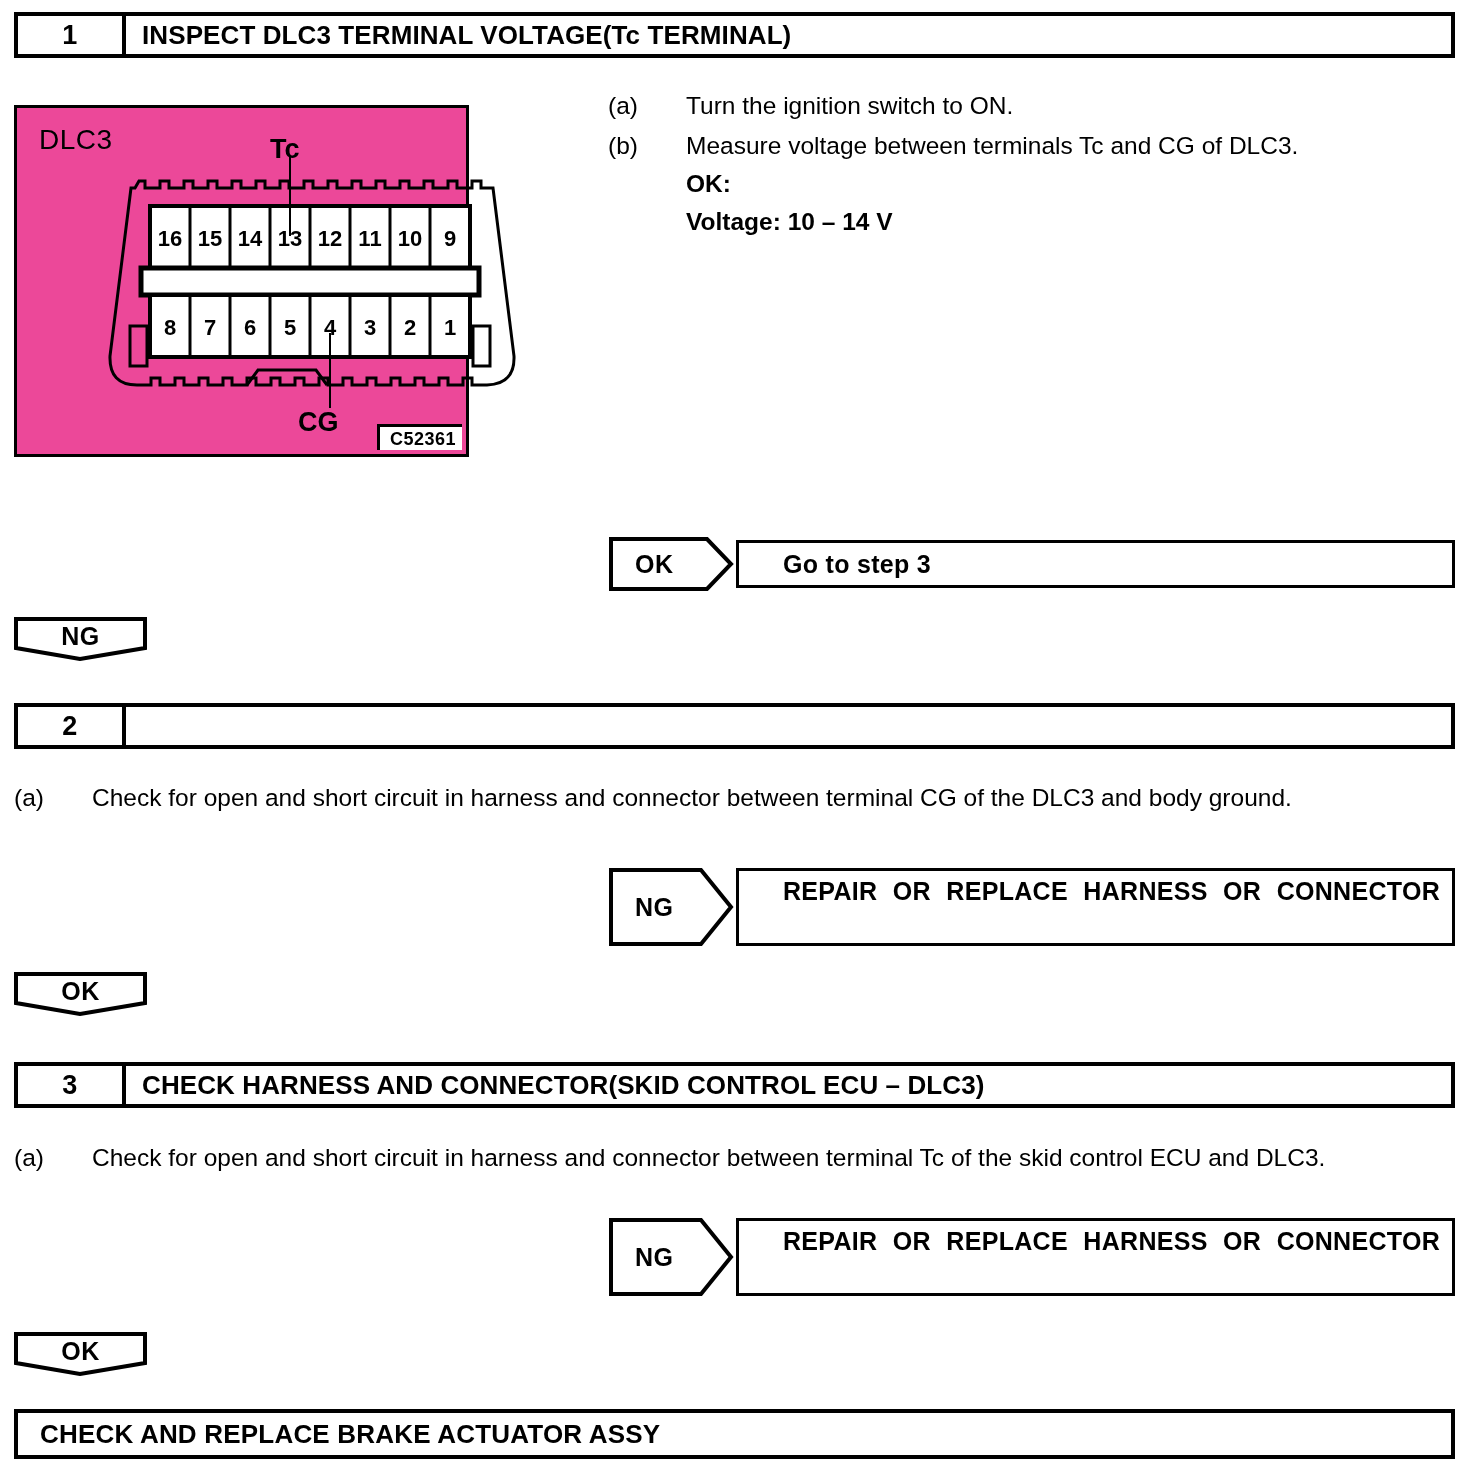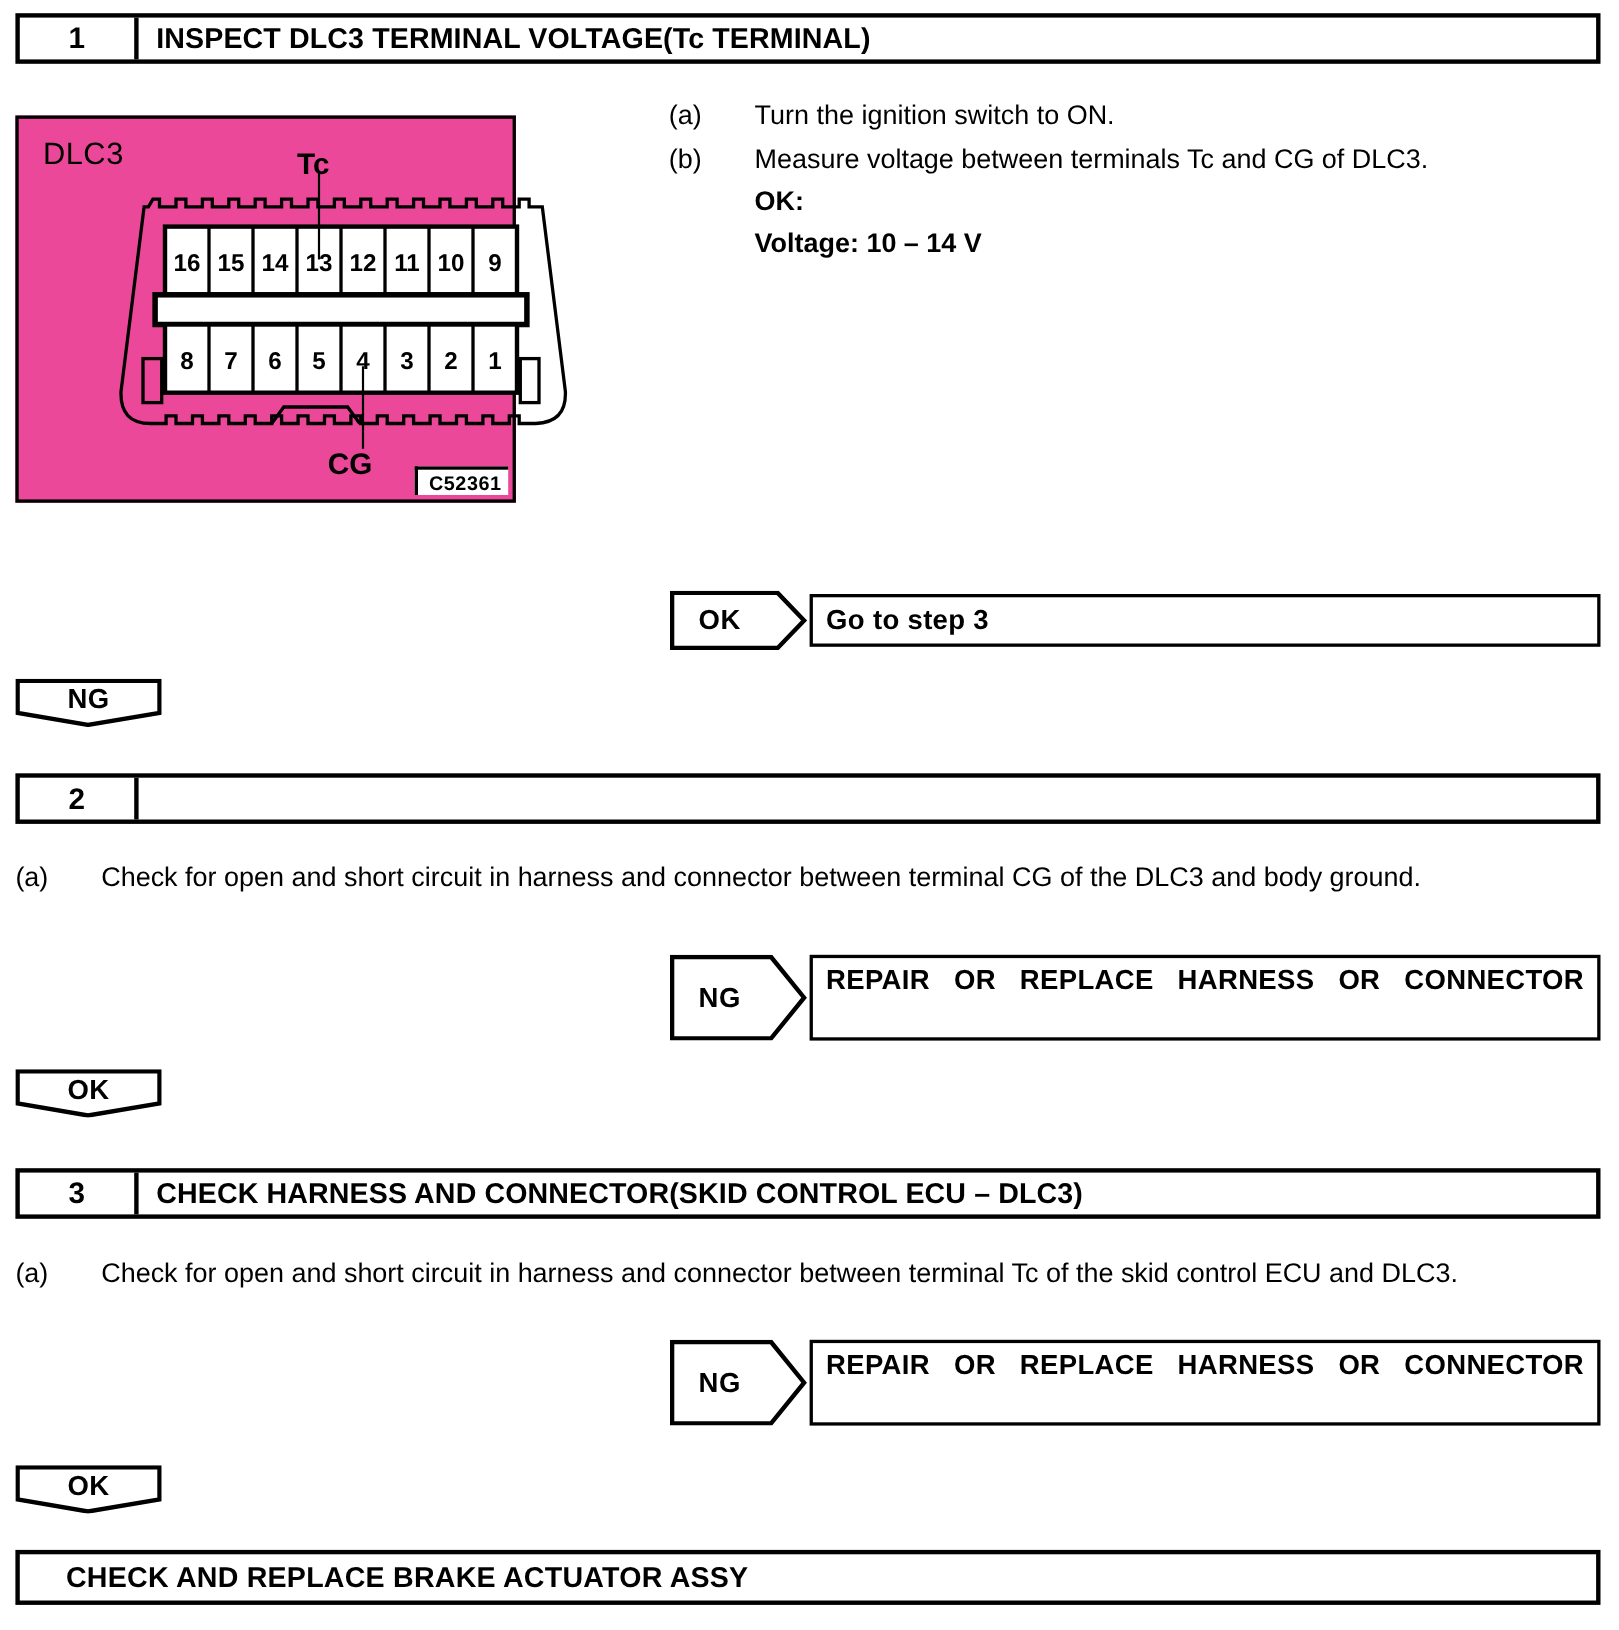--- a/index.html
+++ b/index.html
@@ -151,20 +151,21 @@
   }
 
   
   .result-box {
     position: absolute;
     border: 3px solid #000;
     box-sizing: border-box;
     background: #fff;
     display: flex;
     align-items: center;
+    padding-left: 32px;
   }
   .result-text {
     font-size: 25px;
     font-weight: bold;
     padding: 0 12px;
     letter-spacing: 0.3px;
     width: 100%;
     box-sizing: border-box;
   }
   .result-text.justify {
@@ -180,21 +181,21 @@
   .final-box {
     position: absolute;
     left: 14px;
     top: 1409px;
     width: 1441px;
     height: 50px;
     border: 4px solid #000;
     box-sizing: border-box;
     display: flex;
     align-items: center;
-    padding-left: 42px;
+    padding-left: 22px;
     background: #fff;
   }
   .final-text {
     font-size: 26px;
     font-weight: bold;
     letter-spacing: 0.2px;
   }
 </style>
 </head>
 <body>

